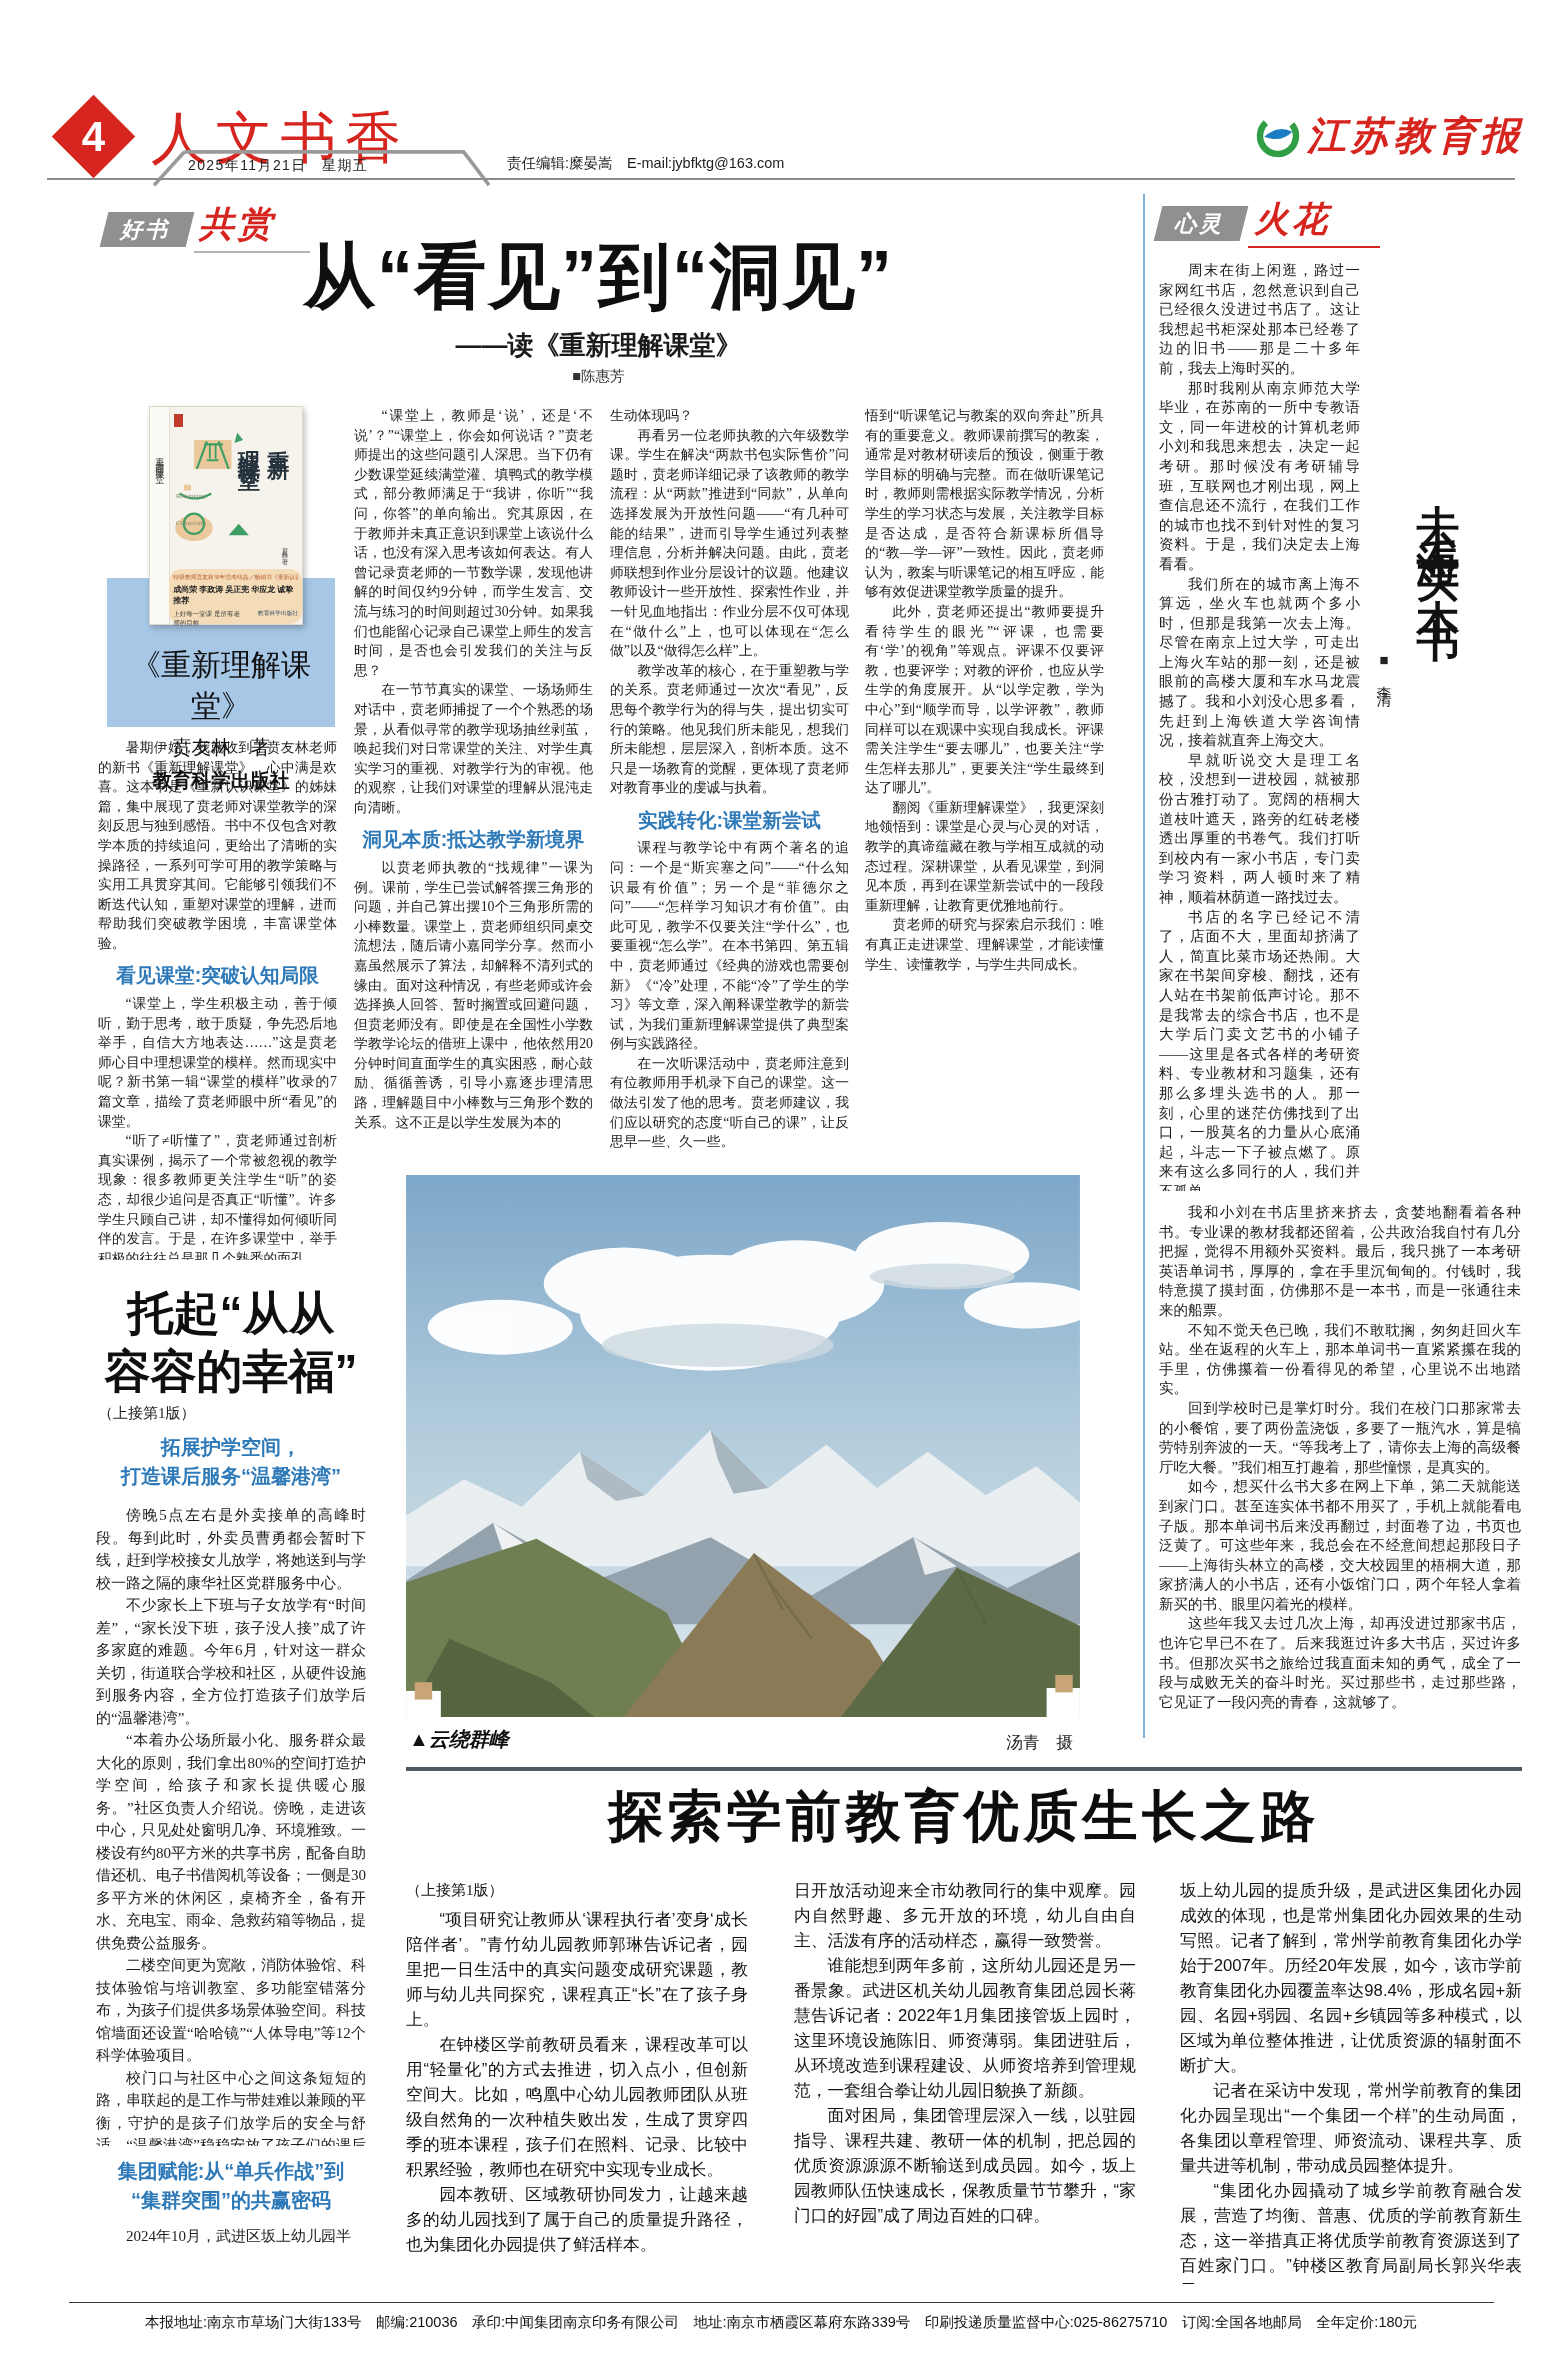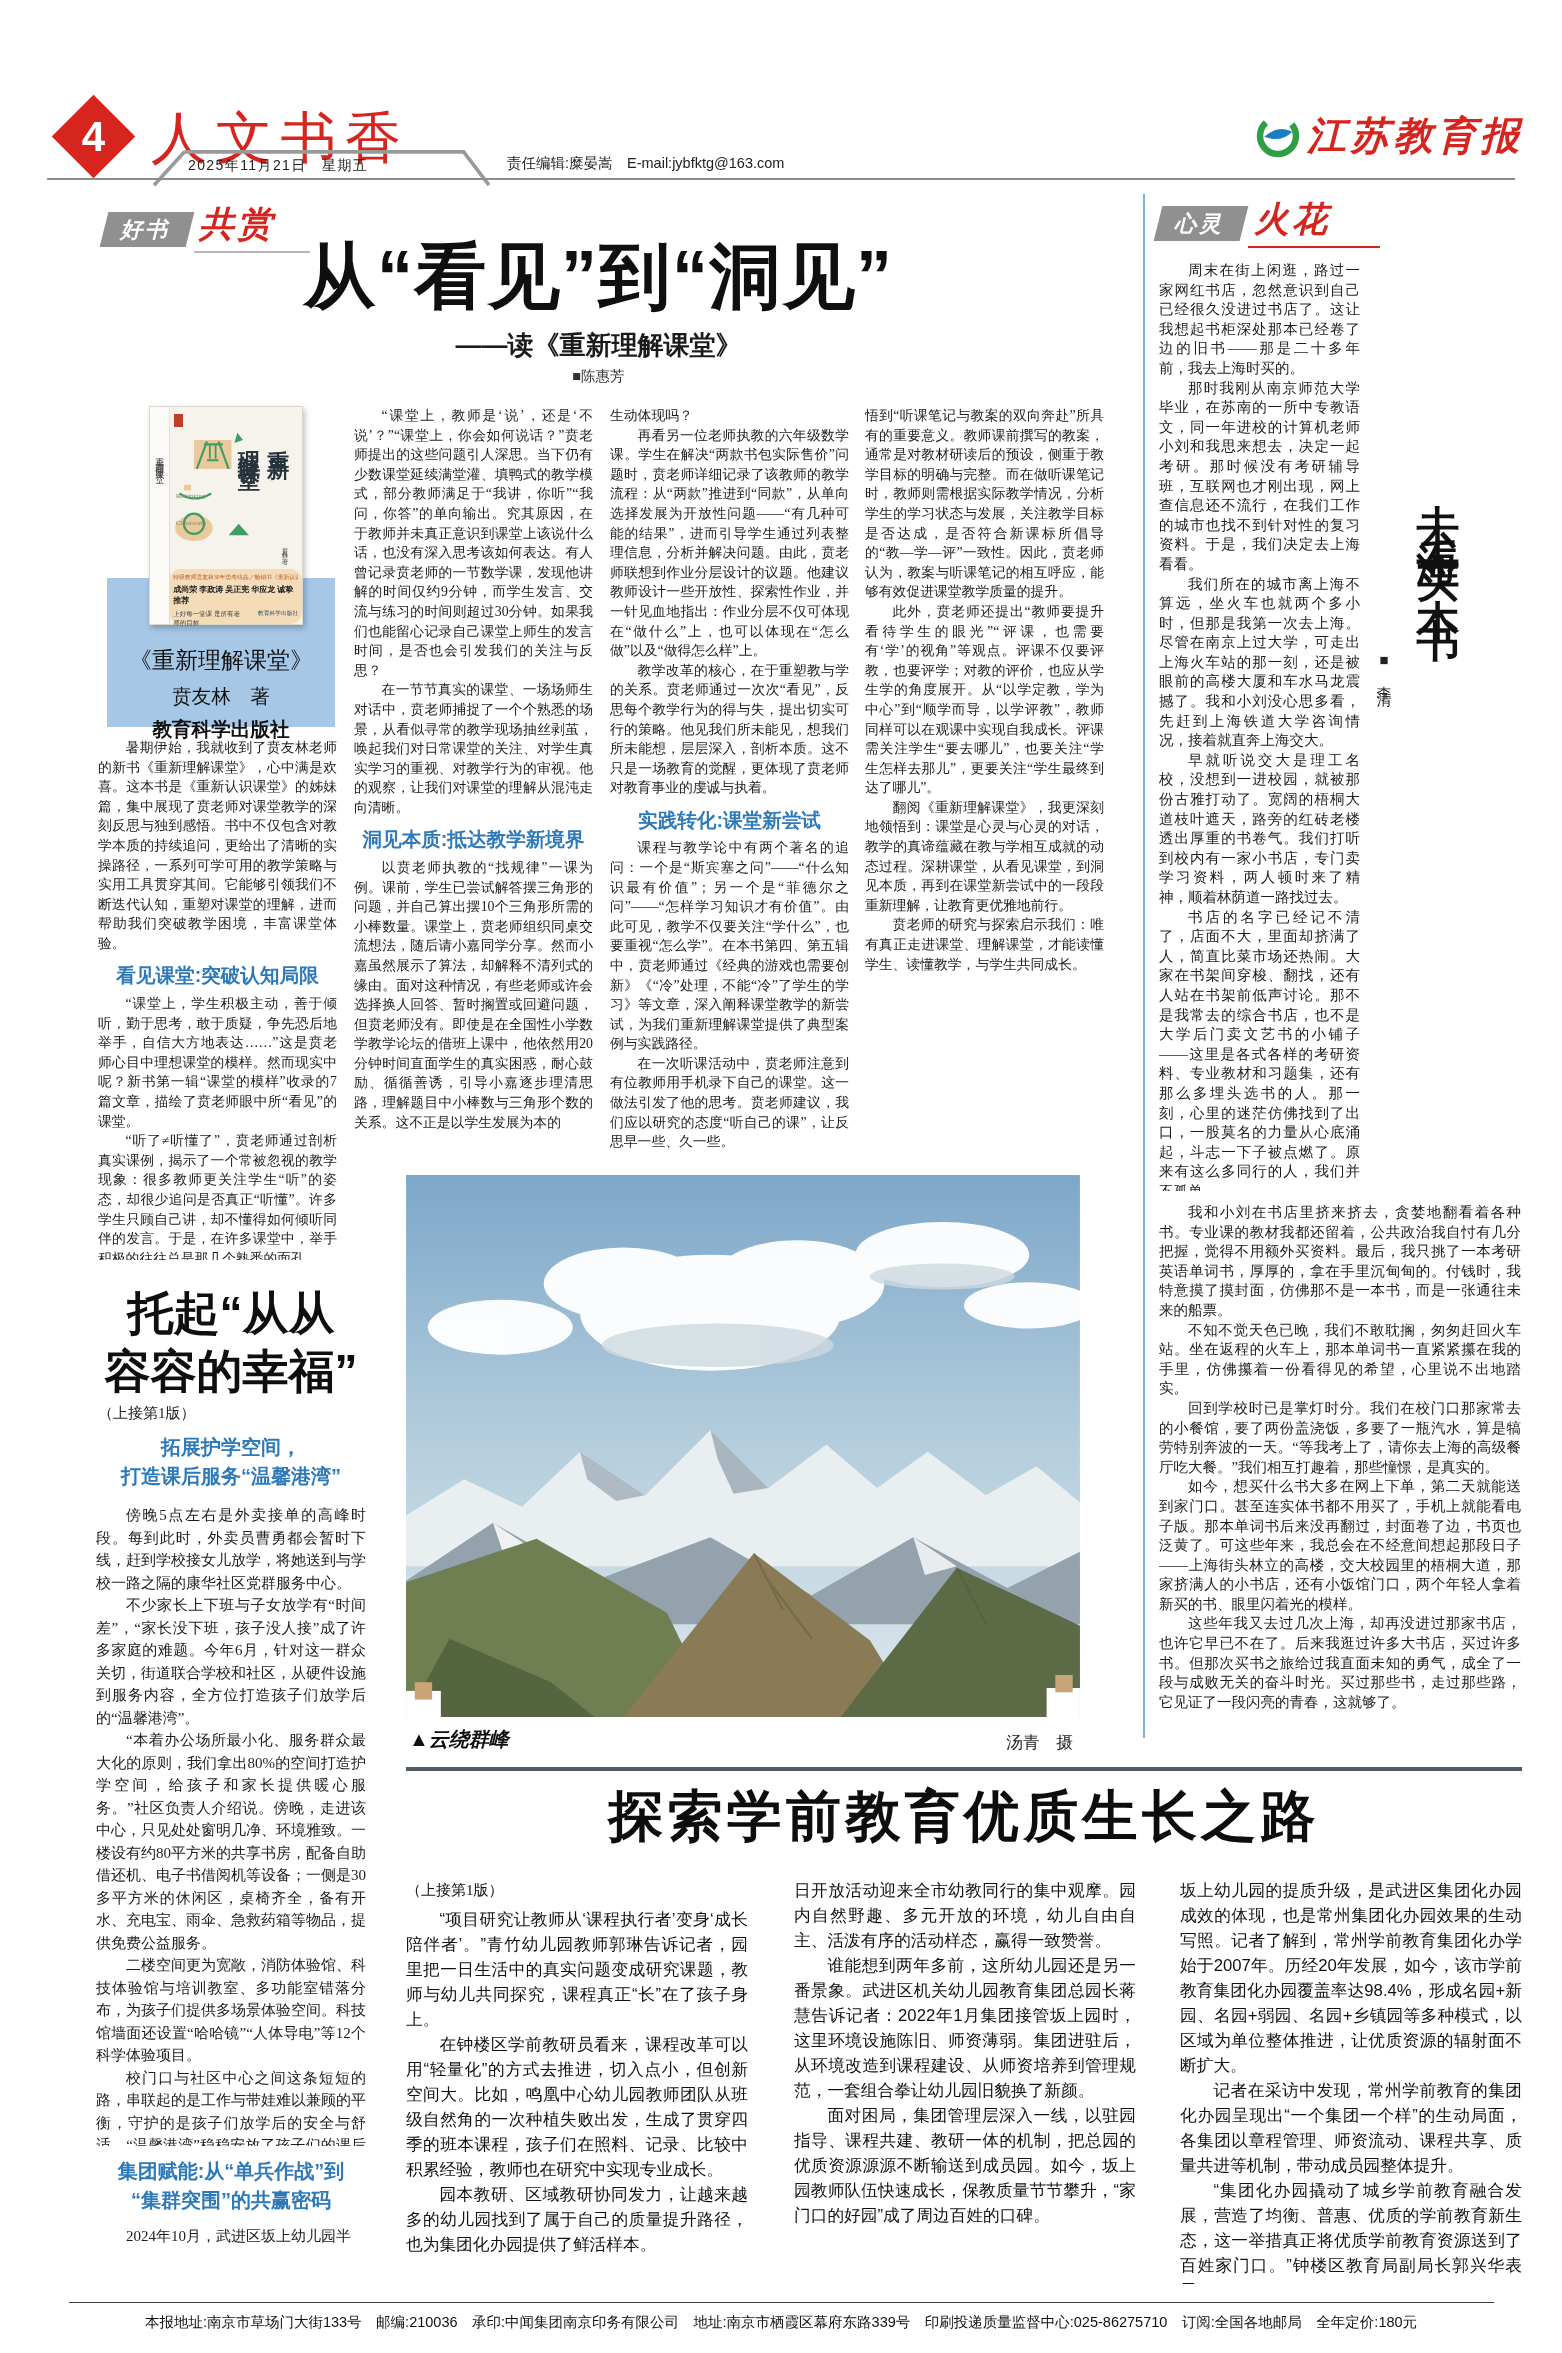--- a/index.html
+++ b/index.html
@@ -35,21 +35,21 @@
   .para.nofirst{text-indent:0;}
   .col-h{font-family:"Liberation Sans",sans-serif;font-weight:bold;color:#2e79b8;font-size:19.6px;
         text-align:center;text-indent:0;line-height:26px;margin:8.7px 0 5.8px;}
   .cont{text-indent:0;font-size:15px;margin:0 0 4.3px;}
   #col1a{left:98px;top:738px;height:522px;}
   #col2{left:354px;top:406px;height:748px;}
   #col3{left:610px;top:406px;height:748px;}
   #col4{left:865px;top:406px;height:748px;}
   
   #info-box{left:107px;top:578px;width:228px;height:149px;background:#a6c7e6;text-align:center;}
-  #info-box .l1{margin-top:67px;font-size:23px;color:#111;}
+  #info-box .l1{margin-top:67px;font-size:30px;color:#111;}
   #info-box .l2{margin-top:7.2px;font-size:19.6px;color:#111;}
   #info-box .l3{margin-top:5.8px;font-size:19.6px;font-weight:bold;color:#111;font-family:"Liberation Sans",sans-serif;}
   #book{left:149px;top:406px;width:152px;height:217px;background:#f6f3ec;border:0.7px solid #dcd7ca;
         box-shadow:2.2px 2.9px 5.8px rgba(0,0,0,.25);}
   #book-spine{position:absolute;left:0;top:0;width:19px;height:217px;background:#fbfaf6;border-right:0.7px solid #e3ded2;}
   .vert{writing-mode:vertical-rl;}
   #book-spine .sp-t{position:absolute;left:4.3px;top:43px;font-size:8.7px;letter-spacing:3.6px;color:#333;}
   #book-seal{position:absolute;left:24px;top:6.5px;width:9.4px;height:13.8px;background:#c23b2a;}
   #book-en{position:absolute;left:26px;top:84px;font-size:6.5px;color:#7b8a6d;line-height:9.4px;}
   #book-t1{position:absolute;right:8.7px;top:26px;font-size:22px;font-weight:bold;color:#26323c;letter-spacing:5.8px;}

